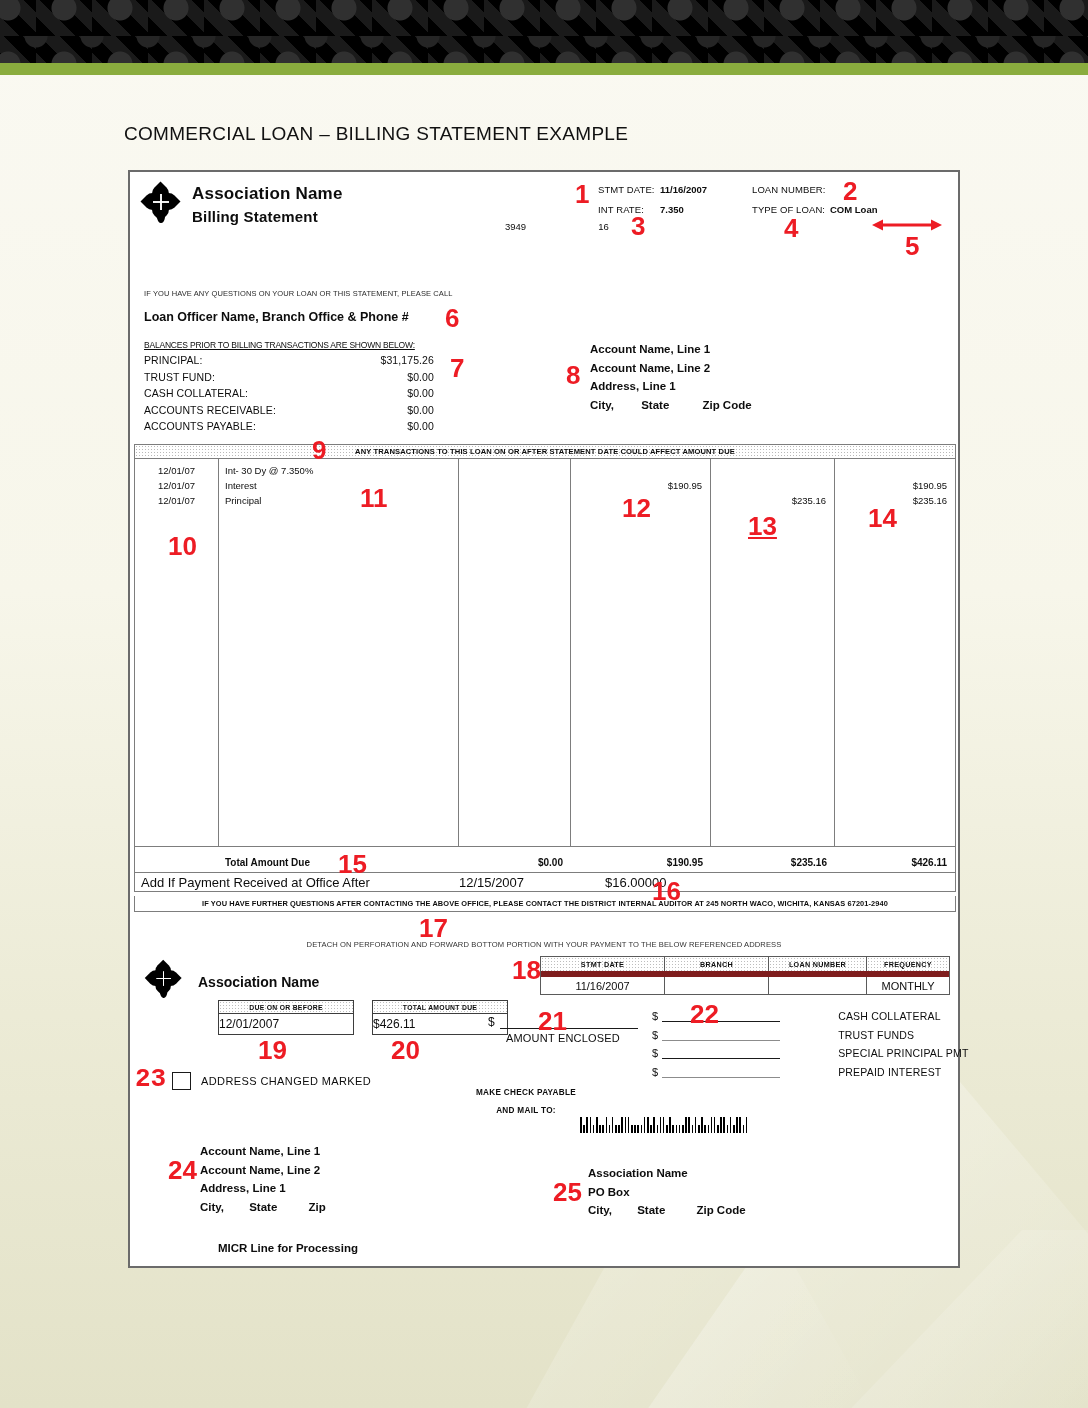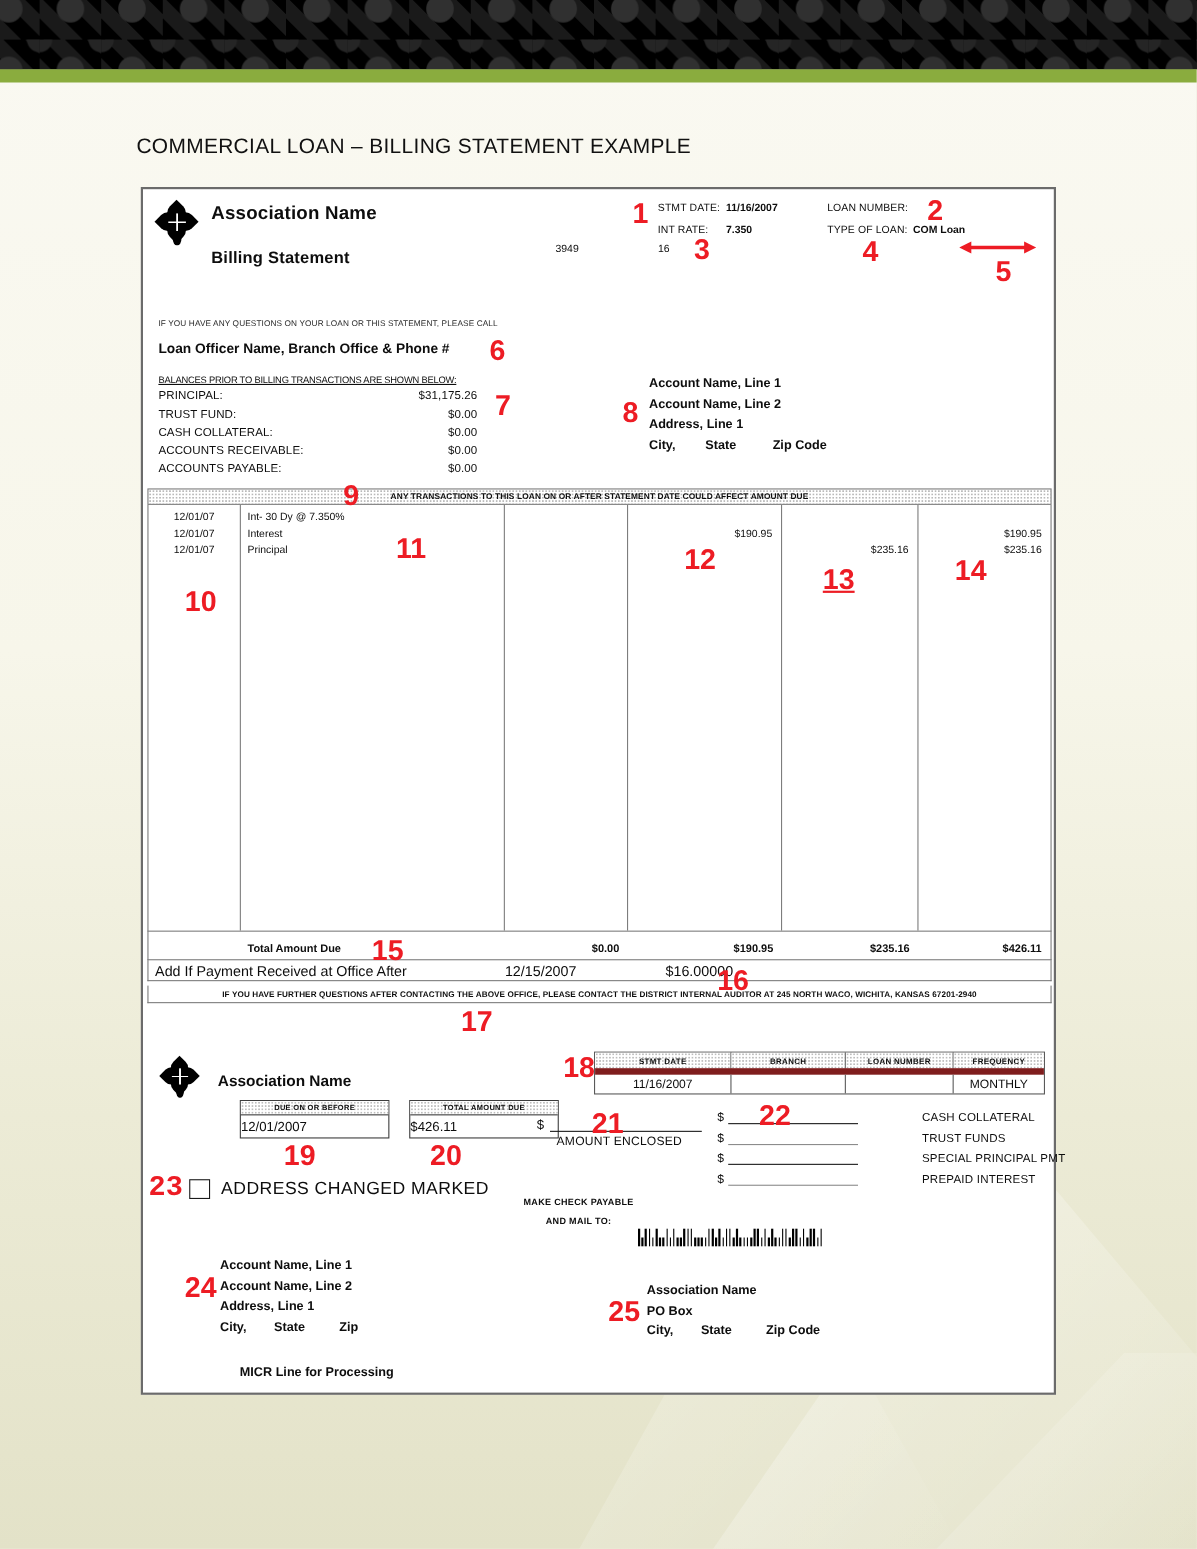--- a/index.html
+++ b/index.html
@@ -90,21 +90,21 @@
   .logo .spark {
     position: absolute; left: 9px; top: 10px; width: 16px; height: 16px;
     background:
       linear-gradient(to right, transparent 45%, #fff 47% 53%, transparent 55%),
       linear-gradient(to bottom, transparent 45%, #fff 47% 53%, transparent 55%);
   }
   .logo.small { transform: scale(.92); transform-origin: left top; }
 
   .hdr { position: absolute; left: 14px; top: 12px; display: flex; gap: 14px; align-items: flex-start; }
   .hdr-txt .t1 { font-size: 17px; font-weight: bold; letter-spacing: .2px; }
-  .hdr-txt .t2 { font-size: 15px; font-weight: bold; margin-top: 22px; letter-spacing: .2px; }
+  .hdr-txt .t2 { font-size: 15px; font-weight: bold; margin-top: 4px; letter-spacing: .2px; }
 
   .meta { position: absolute; left: 468px; top: 12px; width: 350px; font-size: 9.5px; }
   .meta-row { display: flex; margin-bottom: 9px; }
   .meta-l { width: 62px; letter-spacing: .1px; }
   .meta-v { font-weight: bold; width: 92px; }
   .meta-l2 { width: 78px; letter-spacing: .1px; }
   .meta-v2 { font-weight: bold; }
   .acct-line { position: absolute; left: 375px; top: 49px; font-size: 9.5px; display: flex; align-items: center; gap: 4px; }
 
   .note-call { position: absolute; left: 14px; top: 117px; font-size: 7.5px; letter-spacing: .1px; color: #2a2a2a; }
@@ -194,21 +194,21 @@
 
   .pay-lines { position: absolute; left: 522px; top: 838px; }
   .pay-lines .pl { display: flex; align-items: flex-end; gap: 4px; margin-bottom: 6.5px; }
   .pay-lines .dollar { font-size: 11px; }
   .pay-lines .rule { width: 118px; border-bottom: 1.6px solid #1a1a1a; height: 12px; }
   .pay-lines .rule.grey { border-bottom-color: #8c8c8c; }
   .pay-lines .cap { margin-left: 54px; font-size: 10.5px; letter-spacing: .2px; white-space: nowrap; }
 
   .addr-chg { position: absolute; left: 42px; top: 900px; display: flex; align-items: center; gap: 10px; }
   .addr-chg .cb { width: 19px; height: 18px; border: 1.6px solid #1a1a1a; background: #fff; }
-  .addr-chg .lb { font-size: 16px; letter-spacing: .4px; }
+  .addr-chg .lb { font-size: 11px; letter-spacing: .4px; }
 
   .mk-payable { position: absolute; left: 296px; top: 912px; text-align: center; width: 200px;
     font-size: 8.2px; font-weight: bold; letter-spacing: .3px; line-height: 2.2; }
 
   .barcode { position: absolute; left: 450px; top: 945px; display: flex; align-items: flex-end; gap: 1.6px; height: 16px; }
   .barcode i { display: block; width: 1.6px; background: #000; }
 
   .cust-addr { position: absolute; left: 70px; top: 970px; font-size: 11.5px; font-weight: bold; line-height: 1.62; }
   .assoc-addr { position: absolute; left: 458px; top: 992px; font-size: 11.5px; font-weight: bold; line-height: 1.62; }
   .cs span.c1 { display: inline-block; min-width: 46px; }
@@ -358,20 +358,21 @@
       <div class="c-tot amt">$426.11</div>
     </div>
     <div class="tbl-add">
       <div class="a1">Add If Payment Received at Office After</div>
       <div class="a2">12/15/2007</div>
       <div class="a3">$16.00000</div>
     </div>
     <div class="tbl-footnote">IF YOU HAVE FURTHER QUESTIONS AFTER CONTACTING THE ABOVE OFFICE, PLEASE CONTACT THE DISTRICT INTERNAL AUDITOR AT 245 NORTH WACO, WICHITA, KANSAS 67201-2940</div>
   </div>
 
+  <div class="detach">DETACH ON PERFORATION AND FORWARD BOTTOM PORTION WITH YOUR PAYMENT TO THE BELOW REFERENCED ADDRESS</div>
 
   <div class="stub-hdr">
     <div class="logo small">
       <div class="petal p-t"></div>
         <div class="petal p-r"></div>
       <div class="petal p-b"></div>
         <div class="petal p-l"></div>
       <div class="stem"></div>
         <div class="spark"></div>
     </div>

